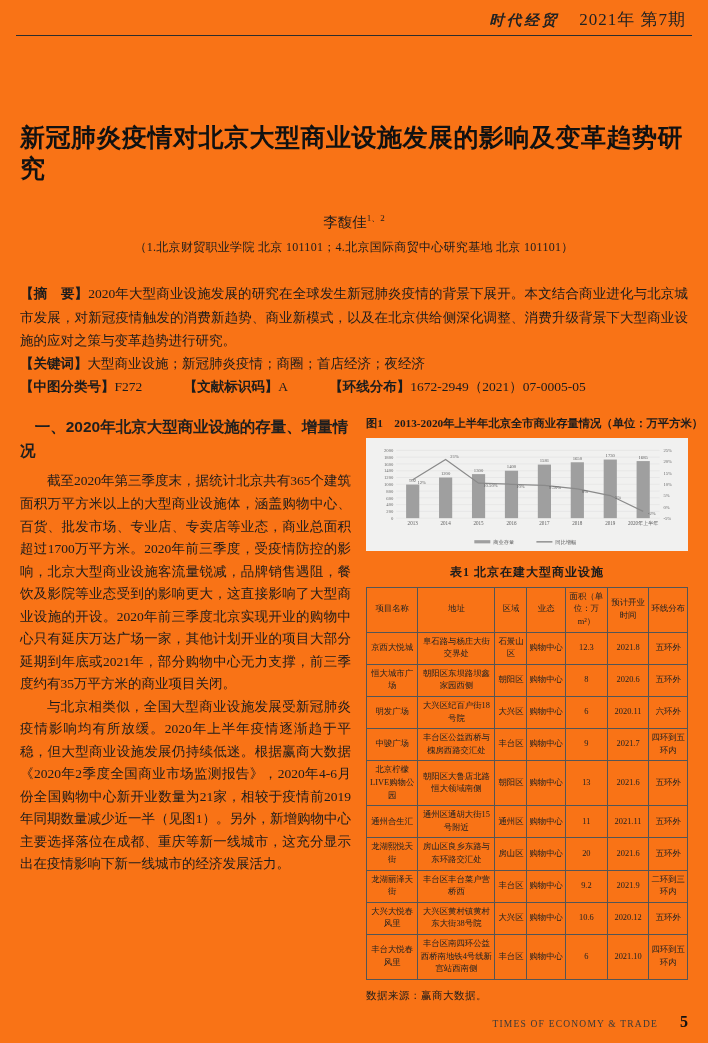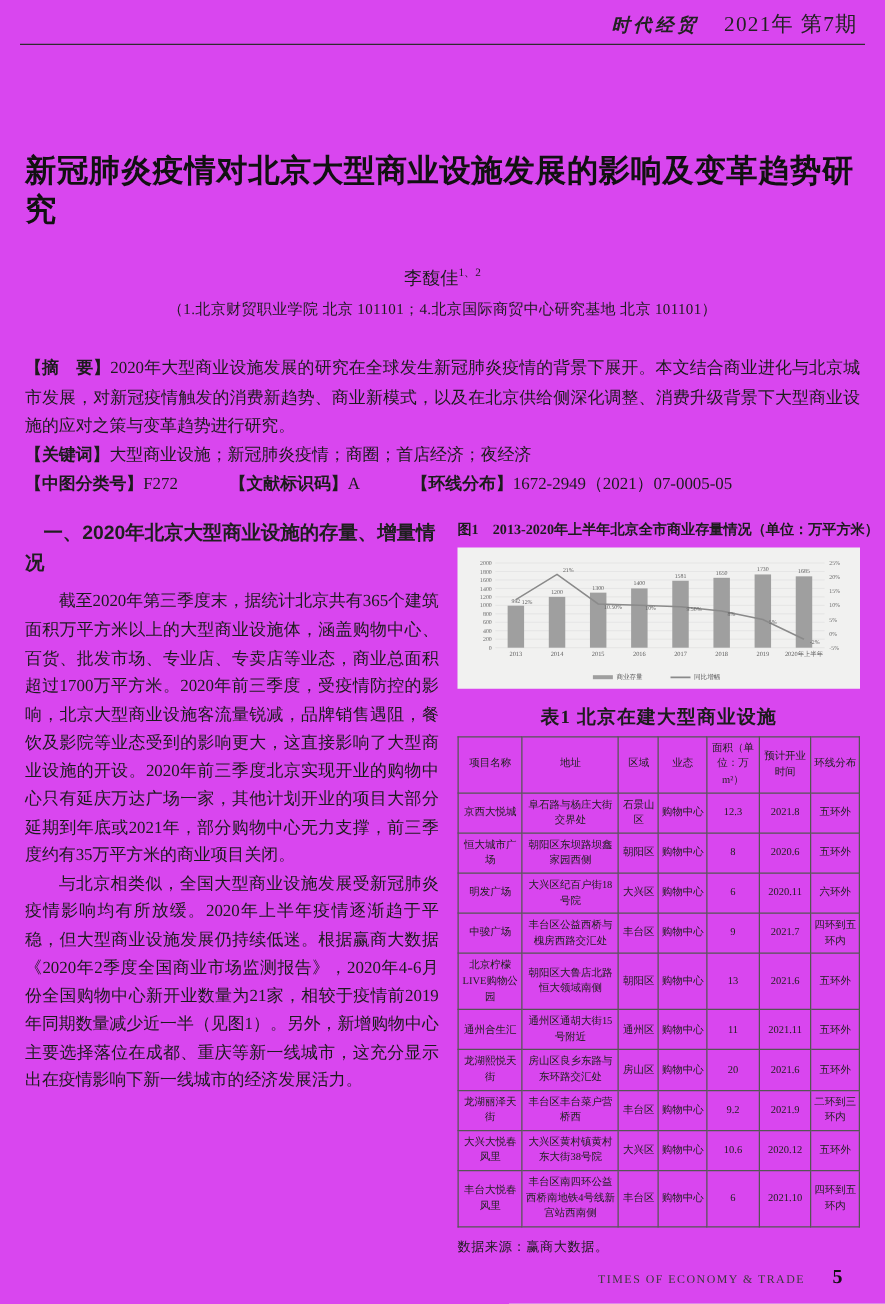--- a/index.html
+++ b/index.html
@@ -1,17 +1,17 @@
 <!DOCTYPE html>
 <html><head>
 <meta charset="utf-8">
 <style>
   html,body{margin:0;padding:0;background:#e8e8e8;}
   .page{
-    position:relative;width:708px;height:1043px;margin:0 auto;background:#d946ef;
+    position:relative;width:708px;height:1043px;margin:0 auto;background:#f97316;
     box-sizing:border-box;padding:8px 20px 0 20px;overflow:hidden;
     font-family:"Liberation Serif","DejaVu Serif",serif;color:#1c1c1c;
   }
   
   .page-header{display:flex;justify-content:flex-end;align-items:baseline;gap:20px;padding-right:2px;}
   .journal-name{font-weight:bold;font-style:italic;font-size:14.5px;letter-spacing:3px;color:#222;}
   .issue-info{font-size:17px;letter-spacing:1px;color:#222;}
   .header-rule{border:none;border-top:1.6px solid #2d2d2d;margin:4px -4px 0 -4px;}
   
   .article-title{
@@ -34,34 +34,34 @@
   .section-heading{
     font-family:"Liberation Sans","DejaVu Sans",sans-serif;font-weight:bold;
     font-size:15.5px;line-height:1.55;margin:0 0 7px 0;text-indent:0.95em;color:#1f1f1f;
   }
   .body-para{font-size:13.5px;line-height:1.67;text-align:justify;text-indent:2em;margin:0;}
   
   .fig-caption{font-size:11.3px;font-weight:bold;margin:1px 0 7px 0;white-space:nowrap;}
   .chart-box{background:#f1f1f0;padding:3px 2px 2px 2px;}
   .chart-box svg{display:block;width:100%;height:auto;}
   
-  .tbl-caption{text-align:center;font-weight:bold;font-size:15px;margin:13px 0 6px 0;letter-spacing:1px;}
+  .tbl-caption{text-align:center;font-weight:bold;font-size:12px;margin:13px 0 6px 0;letter-spacing:1px;}
   table.projects{width:100%;border-collapse:collapse;font-size:8.4px;line-height:1.5;color:#222;}
   table.projects th,table.projects td{border:0.8px solid #555;text-align:center;padding:3px 2px;vertical-align:middle;}
   table.projects th{font-weight:normal;}
   table.projects th:nth-child(1){width:16%;}
   table.projects th:nth-child(2){width:24%;}
   table.projects th:nth-child(3){width:10%;}
   table.projects th:nth-child(4){width:12%;}
   table.projects th:nth-child(5){width:13%;}
   table.projects th:nth-child(6){width:13%;}
   table.projects th:nth-child(7){width:12%;}
   .source-note{font-size:10.5px;margin-top:9px;letter-spacing:0.5px;}
   
-  .page-footer{position:absolute;right:34px;bottom:12px;display:flex;align-items:baseline;gap:22px;}
+  .page-footer{position:absolute;right:20px;bottom:12px;display:flex;align-items:baseline;gap:22px;}
   .journal-en{font-size:9.5px;letter-spacing:1.2px;color:#3a3a3a;}
   .page-num{font-size:16px;font-weight:bold;color:#111;}
 </style>
 </head>
 <body>
 
 <div class="page">
 
   <header class="page-header">
     <span class="journal-name">时代经贸</span>

